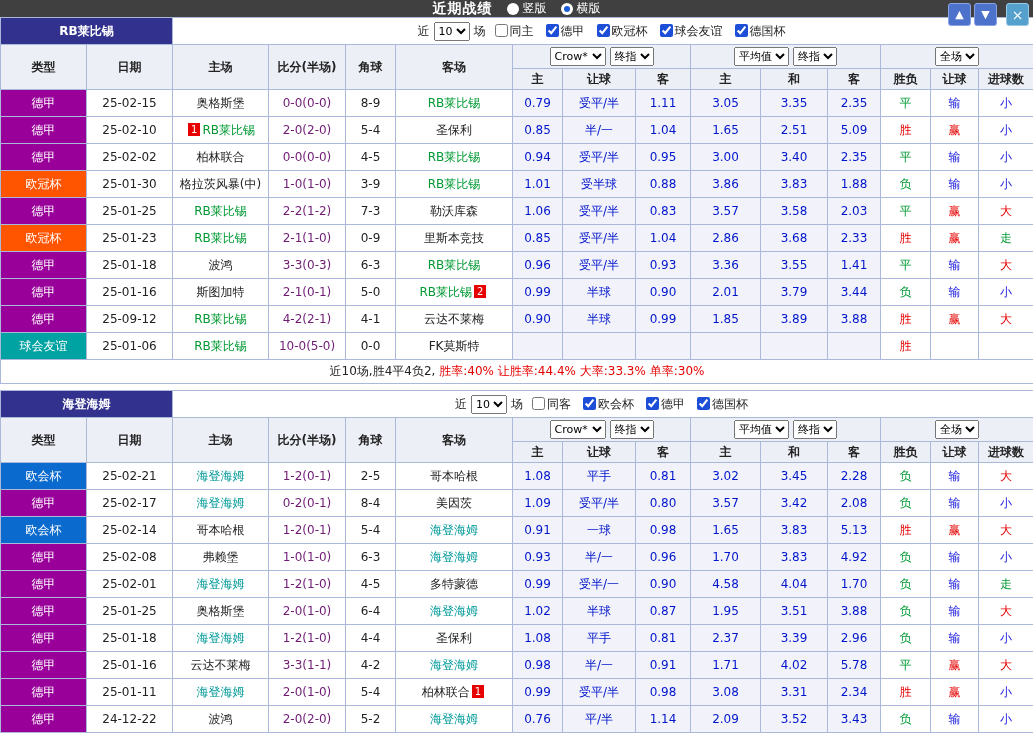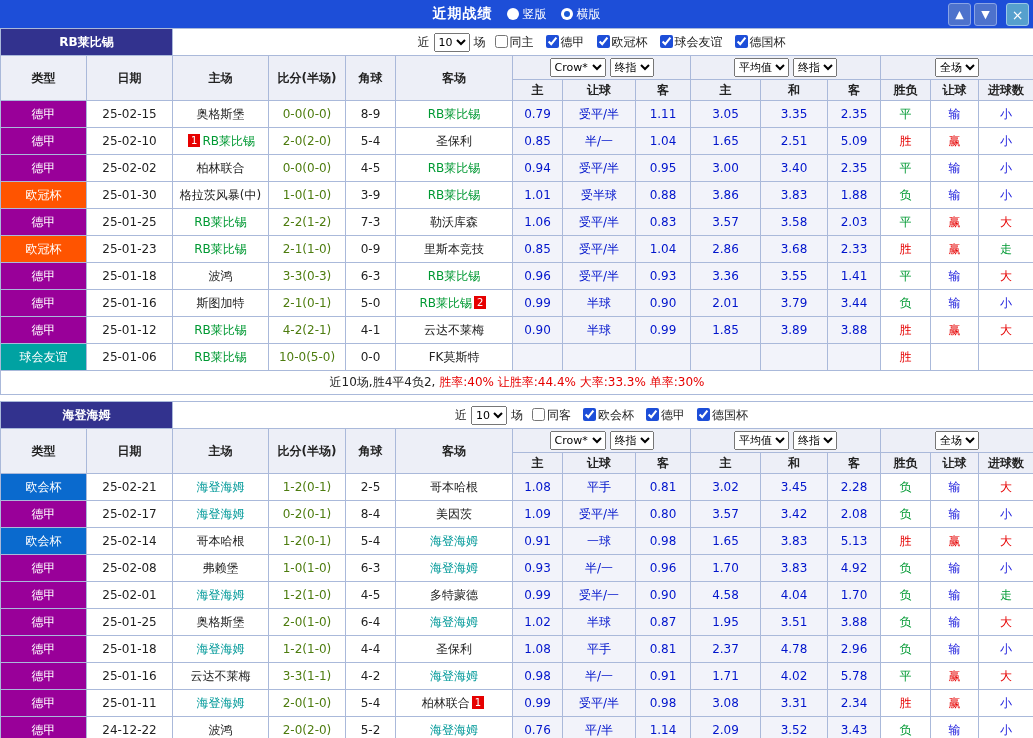--- a/index.html
+++ b/index.html
@@ -1,18 +1,18 @@
 <!DOCTYPE html>
 <html><head>
 <meta charset="utf-8">
 <style>
   html,body{margin:0;padding:0;}
   body{width:1033px;height:738px;background:#fff;font-family:"DejaVu Sans","Liberation Sans",sans-serif;font-size:12px;color:#222;}
   
-  .topbar{height:28px;background:#1d4ed8;position:relative;display:flex;align-items:center;}
+  .topbar{height:17px;background:#404040;position:relative;display:flex;align-items:center;}
   .tb-center{position:absolute;left:0;right:0;display:flex;justify-content:center;align-items:center;gap:14px;color:#fff;}
   .tb-title{font-size:14px;font-weight:bold;letter-spacing:1px;}
   .tb-radio{display:flex;align-items:center;gap:4px;font-size:12px;cursor:pointer;}
   .rdot{width:12px;height:12px;border-radius:50%;background:#fff;display:inline-block;position:relative;}
   .rdot.sel::after{content:"";position:absolute;left:3px;top:3px;width:6px;height:6px;border-radius:50%;background:#1a5ad6;}
   .tb-btns{position:absolute;right:4px;top:3px;display:flex;align-items:center;}
   .tb-btn{width:21px;height:21px;background:#4d72cc;border:1px solid #8aa4e6;border-radius:3px;color:#fff;display:flex;align-items:center;justify-content:center;margin-left:3px;cursor:pointer;font-size:11px;}
   .tb-btn.close{background:#56a0cd;border-color:#9cc8e8;margin-left:9px;font-size:14px;}
   
   .grid{border-collapse:collapse;table-layout:fixed;width:1033px;font-size:12px;color:#222;}
@@ -22,21 +22,21 @@
   .frow td{height:26px;}
   .tlabel{background:#32328e;color:#fff;font-weight:bold;}
   .fcell{background:#fff;}
   .ftext{margin:0 2px;}
   .fcheck{margin:0 5px;cursor:pointer;white-space:nowrap;}
   input.cb{accent-color:#1d4ed8;width:13px;height:13px;vertical-align:-2px;margin:0 2px;}
   select.dd{font-size:11px;height:19px;margin:0 2px;font-family:inherit;}
   .shead th{height:20px;}
   .mrow td{height:26px;}
   .lg{color:#fff;}
-  .sc{color:#4d7c0f;cursor:pointer;}
+  .sc{color:#701a75;cursor:pointer;}
   .odds{background:#f2f3fa;color:#0014cc;}
   .badge{display:inline-block;background:#e60000;color:#fff;font-size:10px;line-height:13px;padding:0 3px;margin:0 2px;vertical-align:1px;}
   .tname{cursor:pointer;}
   .summary{height:23px;background:#fff;}
 </style>
 </head>
 <body>
 
 <div class="topbar">
   <div class="tb-center">
@@ -240,21 +240,21 @@
           <td class="odds">0.90</td>
           <td class="odds">2.01</td>
           <td class="odds">3.79</td>
           <td class="odds">3.44</td>
           <td class="res" style="color: rgb(0, 153, 51);">负</td>
           <td class="res" style="color: rgb(32, 32, 221);">输</td>
           <td class="res" style="color: rgb(32, 32, 221);">小</td>
         </tr>
         <tr class="mrow">
           <td class="lg" style="background: rgb(153, 0, 153);">德甲</td>
-          <td class="dt">25-01-12</td>
+          <td class="dt">25-09-12</td>
           <td class="team"><span class="tname" style="color: rgb(0, 153, 51);">RB莱比锡</span></td>
           <td class="sc">4-2(2-1)</td>
           <td class="ck">4-1</td>
           <td class="team"><span class="tname">云达不莱梅</span></td>
           <td class="odds">0.90</td>
           <td class="odds">半球</td>
           <td class="odds">0.99</td>
           <td class="odds">1.85</td>
           <td class="odds">3.89</td>
           <td class="odds">3.88</td>
@@ -435,21 +435,21 @@
           <td class="lg" style="background: rgb(153, 0, 153);">德甲</td>
           <td class="dt">25-01-18</td>
           <td class="team"><span class="tname" style="color: rgb(0, 153, 153);">海登海姆</span></td>
           <td class="sc">1-2(1-0)</td>
           <td class="ck">4-4</td>
           <td class="team"><span class="tname">圣保利</span></td>
           <td class="odds">1.08</td>
           <td class="odds">平手</td>
           <td class="odds">0.81</td>
           <td class="odds">2.37</td>
-          <td class="odds">4.78</td>
+          <td class="odds">3.39</td>
           <td class="odds">2.96</td>
           <td class="res" style="color: rgb(0, 153, 51);">负</td>
           <td class="res" style="color: rgb(32, 32, 221);">输</td>
           <td class="res" style="color: rgb(32, 32, 221);">小</td>
         </tr>
         <tr class="mrow">
           <td class="lg" style="background: rgb(153, 0, 153);">德甲</td>
           <td class="dt">25-01-16</td>
           <td class="team"><span class="tname">云达不莱梅</span></td>
           <td class="sc">3-3(1-1)</td>

